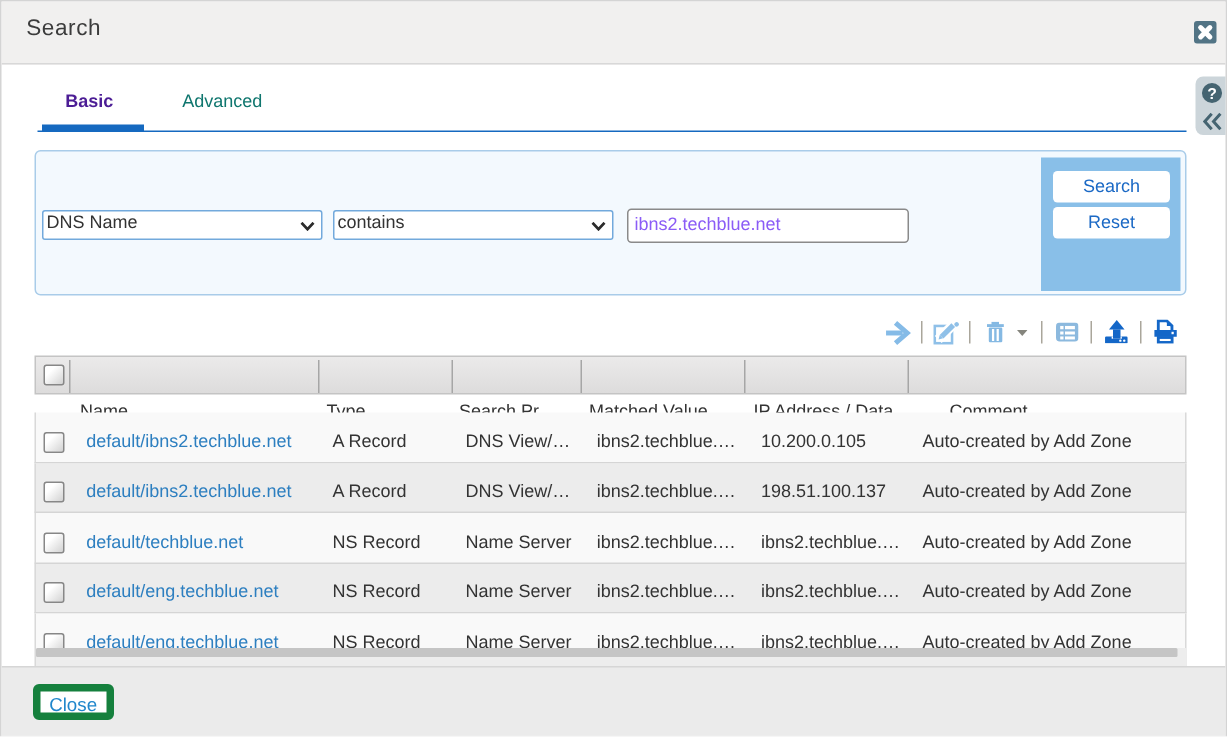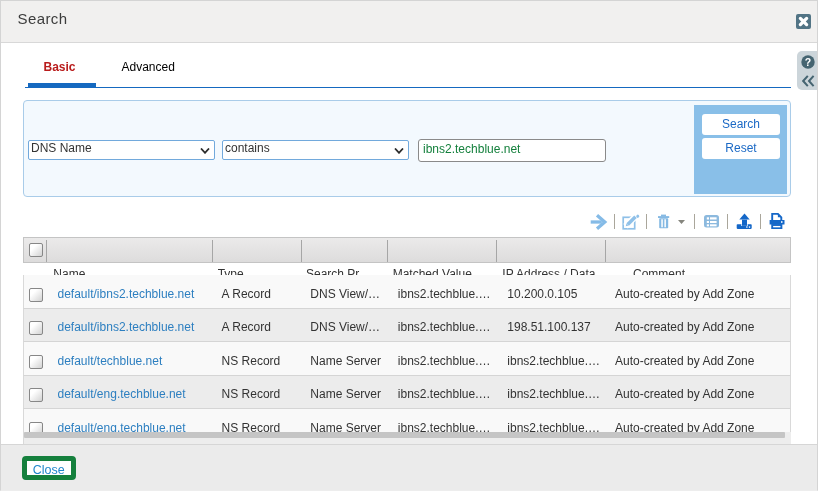--- a/index.html
+++ b/index.html
@@ -11,36 +11,36 @@
     overflow:hidden;
   }
   .abs { position:absolute; }
 
   
   .titlebar { left:0; top:0; width:816px; height:42px; background:#f1f0ef; border-bottom:1px solid #d8d8d8; }
   .title { left:16.5px; top:8.5px; font-size:15px; letter-spacing:0.4px; color:#3c3c3c; }
   .xbtn { left:795px; top:13px; width:15px; height:15px; background:#527485; border-radius:2px; }
 
   
-  .tab-basic { left:42.5px; top:59px; font-size:12px; font-weight:bold; color:#b91c1c; }
-  .tab-adv   { left:120.5px; top:59px; font-size:12px; color:#000000; }
+  .tab-basic { left:42.5px; top:59px; font-size:12px; font-weight:bold; color:#4c1d95; }
+  .tab-adv   { left:120.5px; top:59px; font-size:12px; color:#0f766e; }
   .tabline   { left:24px; top:85.5px; width:766px; height:1.8px; background:#1569c0; }
   .tabbar    { left:27px; top:82px; width:68px; height:5px; background:#1569c0; }
 
   
   .helptab { left:796px; top:49.5px; width:22px; height:39px; background:#ccd5da; border-radius:5px 0 0 5px; }
   .helpq   { left:799.8px; top:54.2px; width:14px; height:14px; }
 
   
   .panel { left:22px; top:99px; width:768px; height:97px; background:#f3f9fe; border:1px solid #a9cce9; border-radius:4px; }
   .sel { top:139px; height:20px; background:#fff; border:1px solid #72a9dc; border-radius:2px; font-size:12px; color:#333; line-height:15px; padding-left:2px; }
   .sel1 { left:27px; width:187px; }
   .sel2 { left:221px; width:187px; }
   .selch { top:146.5px; width:10px; height:6px; }
-  .inp { left:417px; top:138px; width:188px; height:23px; background:#fff; border:1px solid #8a8a8a; border-radius:3px; font-size:12px; color:#15803d; line-height:18px; padding-left:4px; }
+  .inp { left:417px; top:138px; width:188px; height:23px; background:#fff; border:1px solid #8a8a8a; border-radius:3px; font-size:12px; color:#8b5cf6; line-height:18px; padding-left:4px; }
   .bluebox { left:693px; top:104px; width:93px; height:89px; background:#89bfe8; }
   .pbtn { left:701px; width:78px; height:21px; background:#fff; border-radius:3px; font-size:12px; color:#1b69c5; text-align:center; line-height:20px; }
   .pbtn1 { top:113px; }
   .pbtn2 { top:137px; }
 
   
   .tsep { top:212.5px; width:1px; height:15px; background:#aaa69b; }
 
   
   .thead { left:22px; top:236px; width:768px; height:26px; background:linear-gradient(180deg,#ebeaea,#dddcdc); border:1px solid #c4c4c4; }

